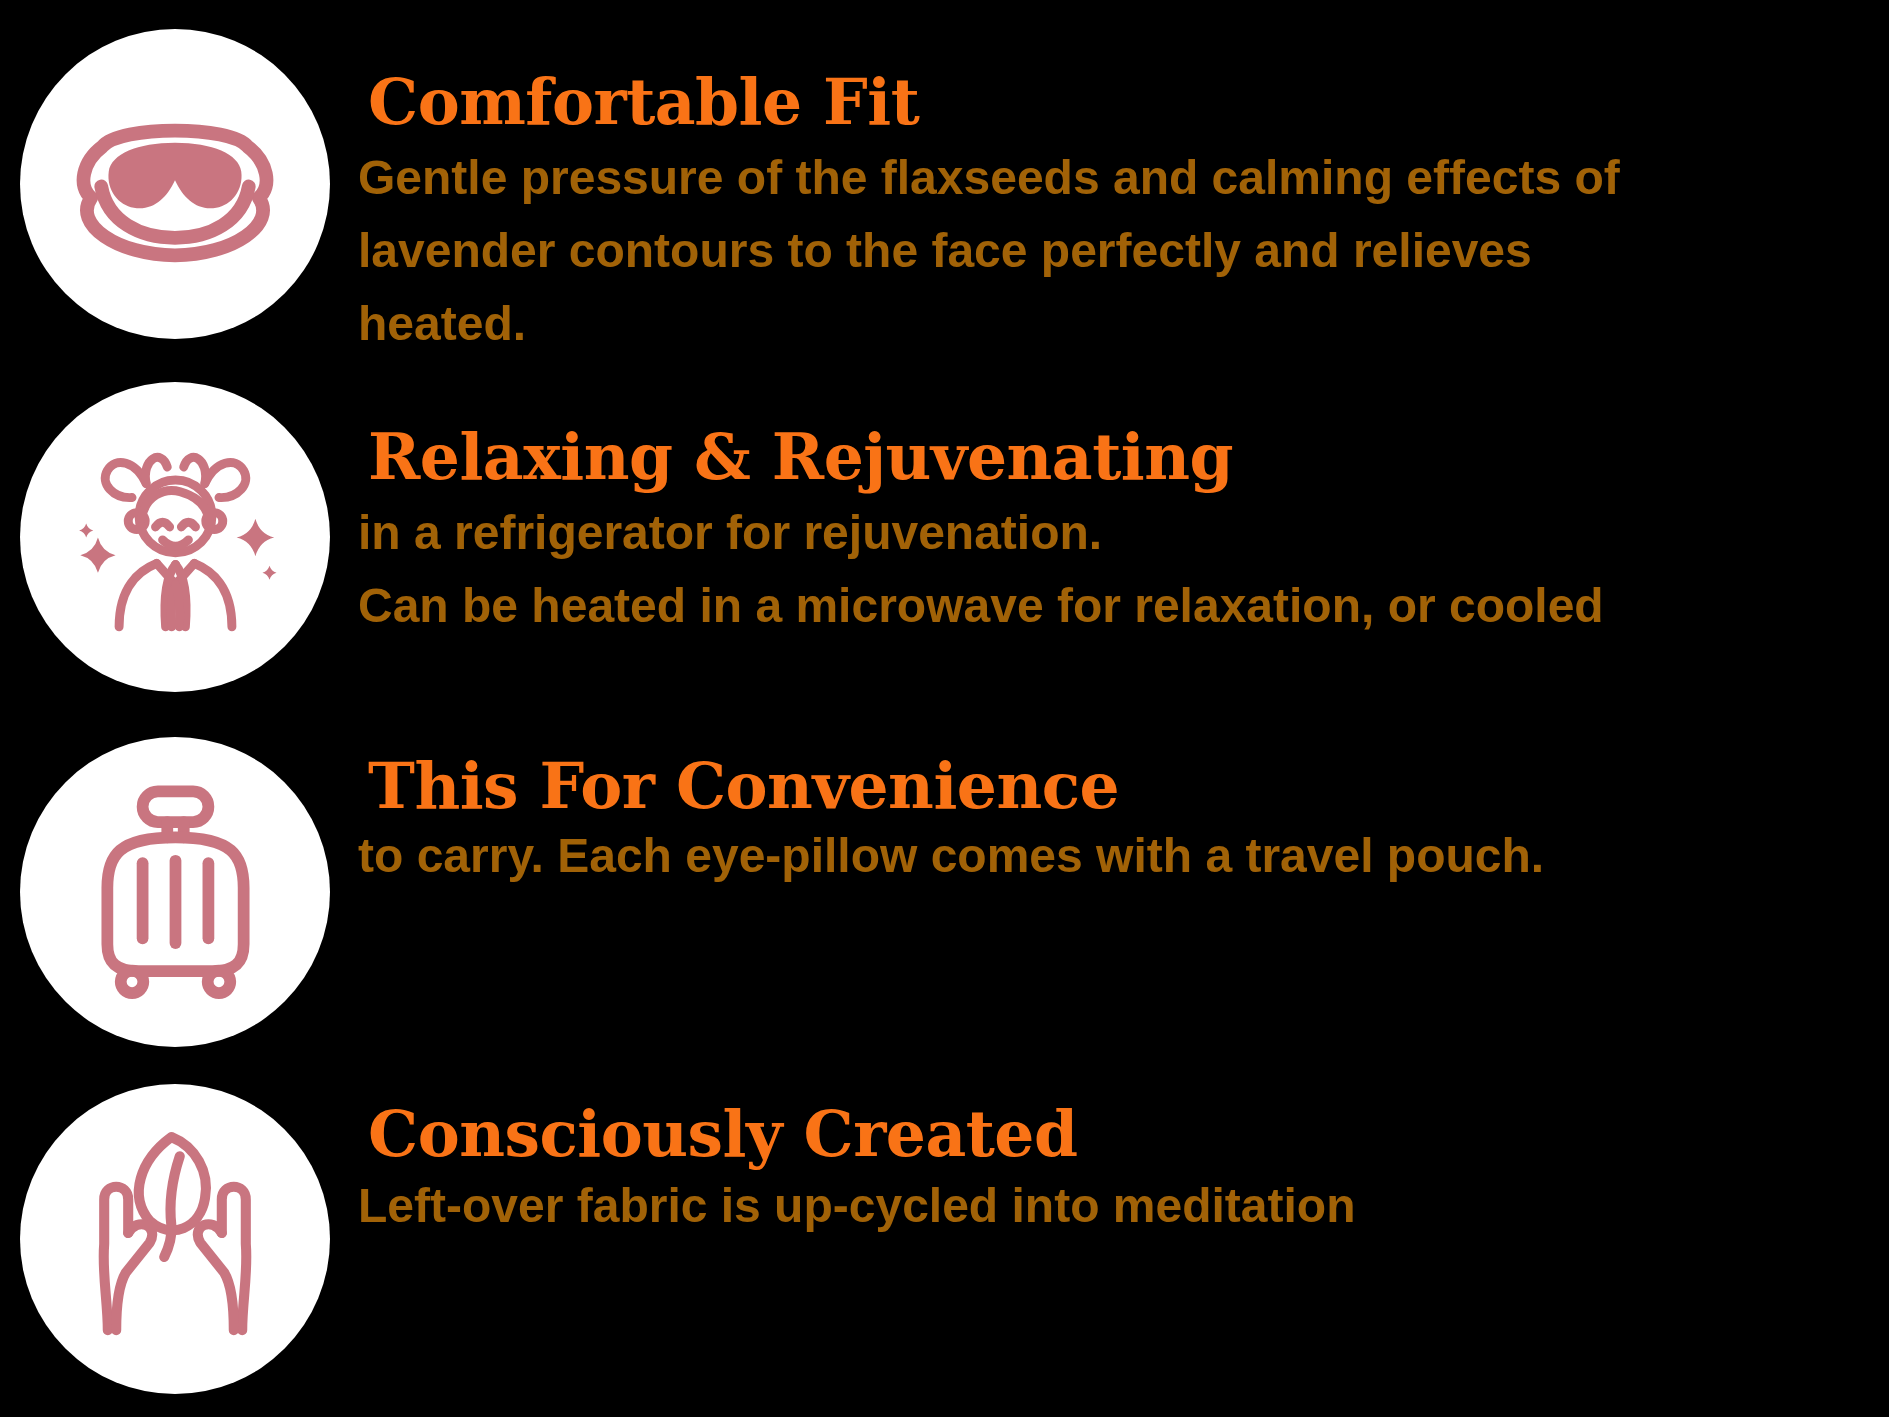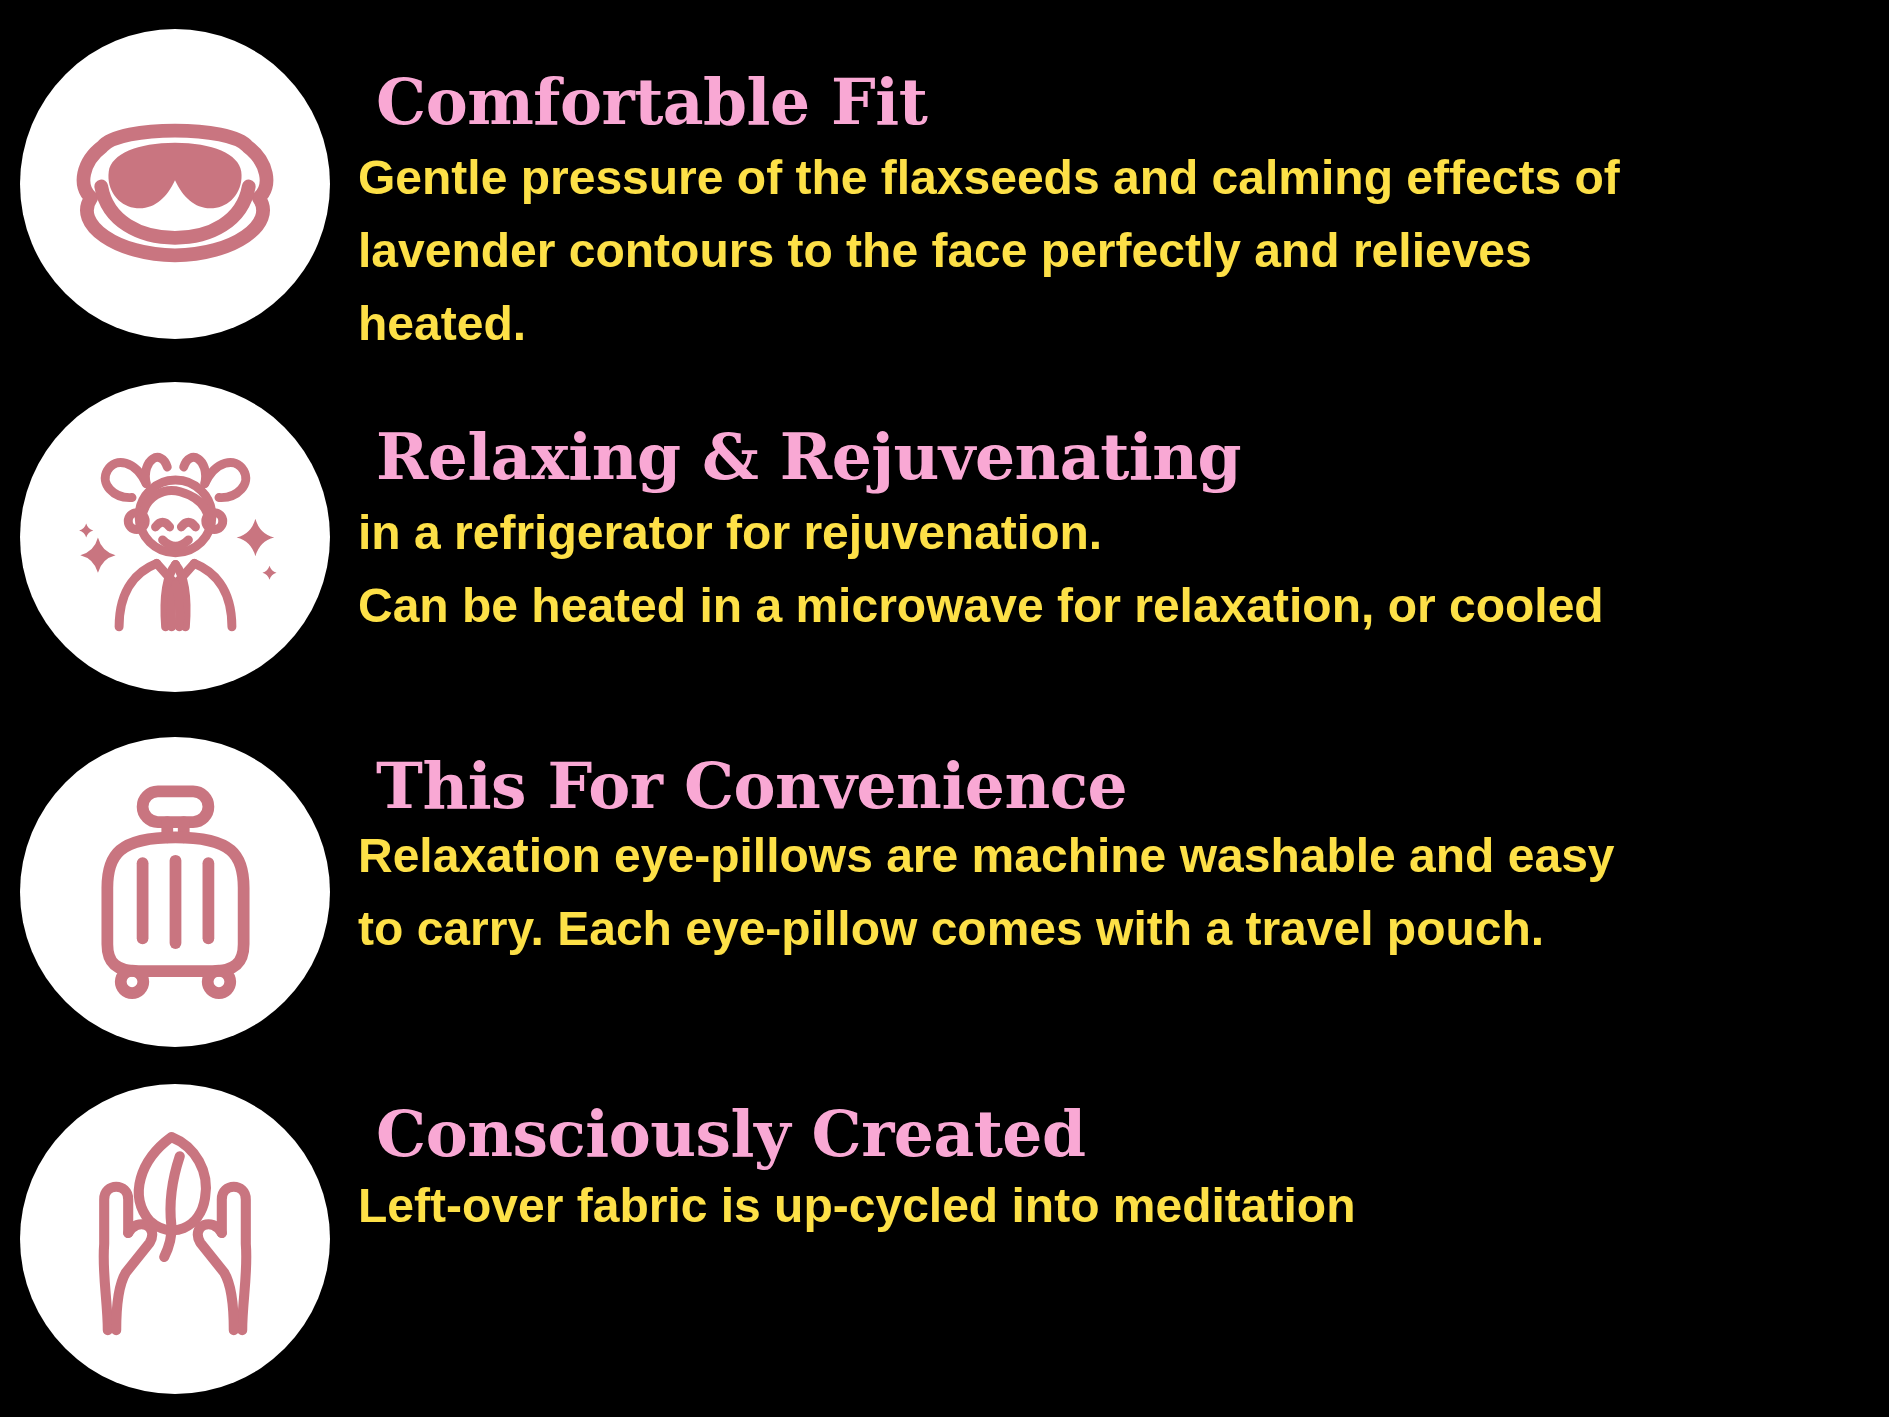--- a/index.html
+++ b/index.html
@@ -13,30 +13,30 @@
   .circle{
     position:absolute;left:20px;width:310px;height:310px;
     background:#fff;border-radius:50%;
     display:flex;align-items:center;justify-content:center;
   }
   .c1{top:29px}.c2{top:382px}.c3{top:737px}.c4{top:1084px}
   .icon{display:block;}
   .icon .st{fill:none;stroke:#c97580;stroke-linecap:round;stroke-linejoin:round;}
   .icon .fl{fill:#c97580;stroke:none;}
   .title{
-    position:absolute;left:376px;margin:0;
+    position:absolute;left:368px;margin:0;
     font-family:"DejaVu Serif","Liberation Serif",serif;
     font-weight:700;font-size:63px;line-height:66px;
-    color:#f9a8d4;letter-spacing:-0.5px;white-space:nowrap;
+    color:#f97316;letter-spacing:-0.5px;white-space:nowrap;
   }
   .t1{top:69px}.t2{top:424px}.t3{top:753px}.t4{top:1101px}
   .body{
     position:absolute;left:358px;width:1530px;
     font-weight:700;font-size:48px;line-height:73px;
-    color:#fde047;letter-spacing:0;
+    color:#a16207;letter-spacing:0;
   }
   .b1{top:141px}.b2{top:496px}.b3{top:819px}.b4{top:1169px}
   .body div{white-space:nowrap;}
 </style>
 </head>
 <body>
 
 <div id="canvas">
 
   
@@ -113,21 +113,20 @@
           <path d="M36 37.5 V69.5"></path>
           <path d="M50 36.5 V71.5"></path>
           <path d="M64 37.5 V69.5"></path>
           <circle cx="31.5" cy="88" r="4.8"></circle>
           <circle cx="68.5" cy="88" r="4.8"></circle>
         </g>
       </svg>
     </div>
     <h2 class="title t3">This For Convenience</h2>
     <div class="body b3">
-      <div>Relaxation eye-pillows are machine washable and easy</div>
       <div>to carry. Each eye-pillow comes with a travel pouch.</div>
     </div>
   </section>
 
   
   <section style="display:contents">
     <div class="circle c4">
       <svg class="icon" width="240" height="240" viewBox="0 0 100 100">
         <g class="st" stroke-width="4.2">
 

